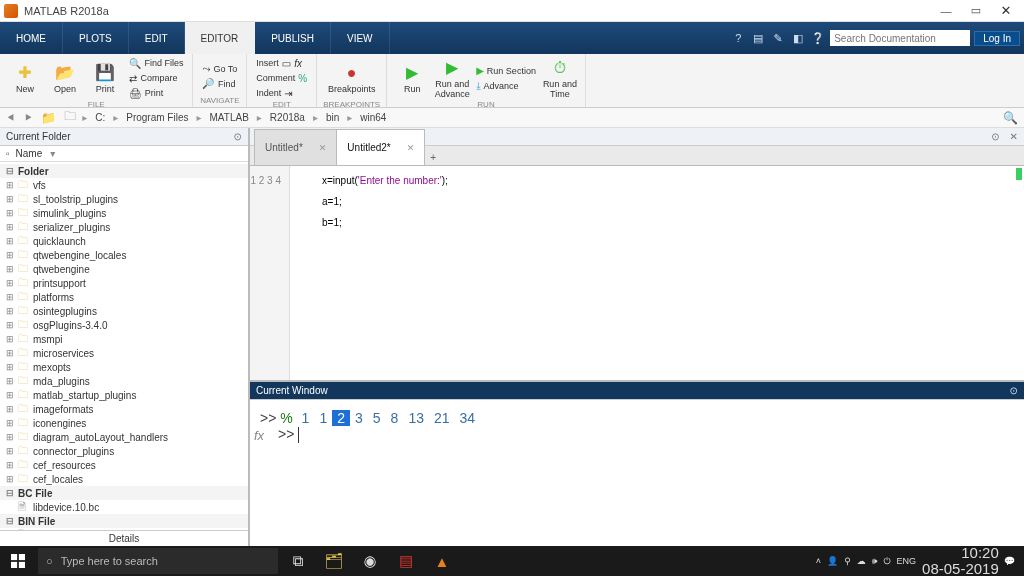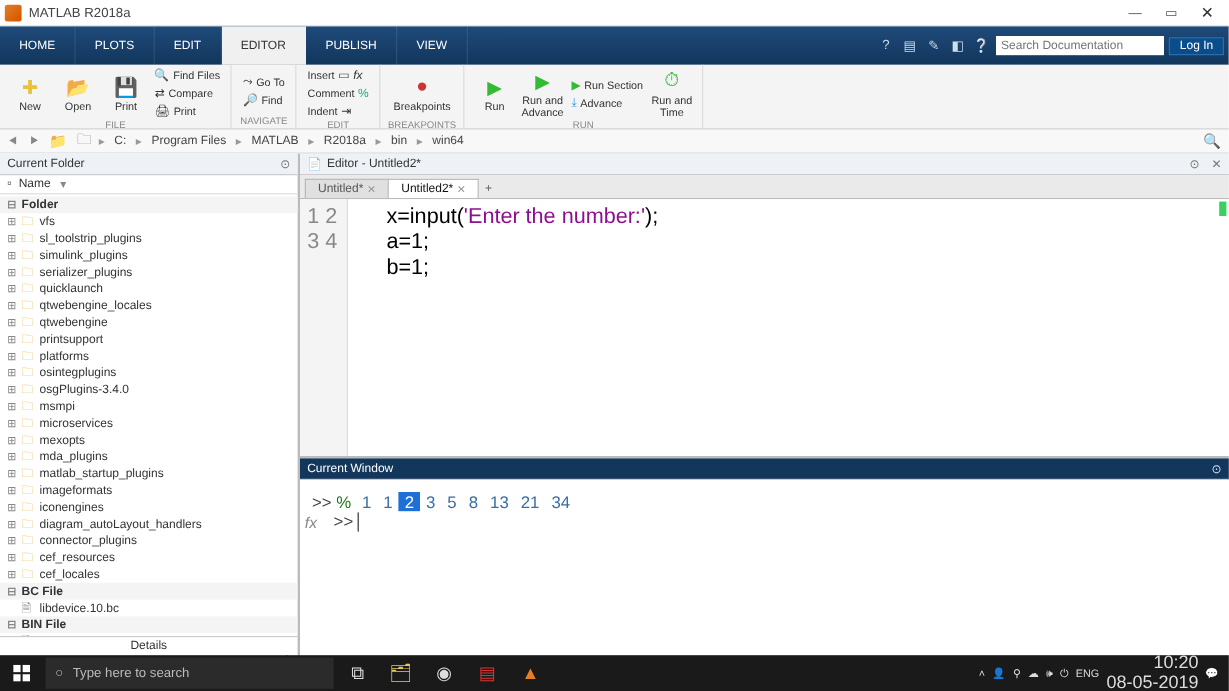--- a/index.html
+++ b/index.html
@@ -52,25 +52,25 @@
 .folderpanel .tree .node .fico { width:12px; color:#e6b84d; font-size:10px; }
 .folderpanel .tree .node.file .fico { color:#888; }
 .folderpanel .tree .grouphdr { font-weight:bold; background:#f4f4f4; }
 .details { height:18px; border-top:1px solid #ccc; font-size:10px; padding:2px 6px; display:flex; align-items:center; color:#333;flex-direction:column; }
 .details .chev { margin-left:auto; color:#777; }
 
 
 .editorside { flex:1; display:flex; flex-direction:column; }
 .edhdr { height:18px; background:#eef2f6; border-bottom:1px solid #ccc; font-size:10px; color:#333; padding:2px 6px; display:flex; align-items:center; gap:4px; }
 .filetabs { height:20px; background:#eaeaea; display:flex; align-items:end; font-size:10px; border-bottom:1px solid #bbb; padding-left:4px; gap:0; }
-.filetabs .ftab { padding:2px 10px; background:#e0e0e0; border:1px solid #bbb; border-bottom:none; margin-right:-1px; display:flex; align-items:flex-end; gap:3px; color:#555; }
+.filetabs .ftab { padding:12px 10px; background:#e0e0e0; border:1px solid #bbb; border-bottom:none; margin-right:-1px; display:flex; align-items:flex-end; gap:16px; color:#555; }
 .filetabs .ftab.active { background:#fff; color:#111; }
 .filetabs .ftab .x { color:#999; font-size:9px; }
 .filetabs .plus { padding:2px 6px; color:#666; }
-.editor { flex:1; display:flex; background:#fff; font-family:Consolas,monospace; font-size:18px; position:relative; }
+.editor { flex:1; display:flex; background:#fff; font-family:Consolas,monospace; font-size:10px; position:relative; }
 .editor .gutter { width:40px; background:#f4f4f4; border-right:1px solid #ddd; color:#888; text-align:right; padding:4px 8px 0 0; line-height:21px; }
 .editor .code { flex:1; padding:4px 0 0 32px; line-height:21px; color:#000; white-space:pre; }
 .editor .code .str { color:#8f0e8f; }
 .editor .runbar { position:absolute; right:2px; top:2px; width:6px; height:12px; background:#3bcf5f; }
 
 
 .cmdwin { border-top:2px solid #bbb; display:flex; flex-direction:column; height:168px; }
 .cmdbody { flex:1; background:#fff; font-family:Consolas,monospace; font-size:14px; padding:10px 10px; color:#222; position:relative; }
 .cmdbody .fx { position:absolute; left:4px; top:28px; font-style:italic; color:#888; font-size:13px; }
 .cmdbody .line { white-space:pre; }

